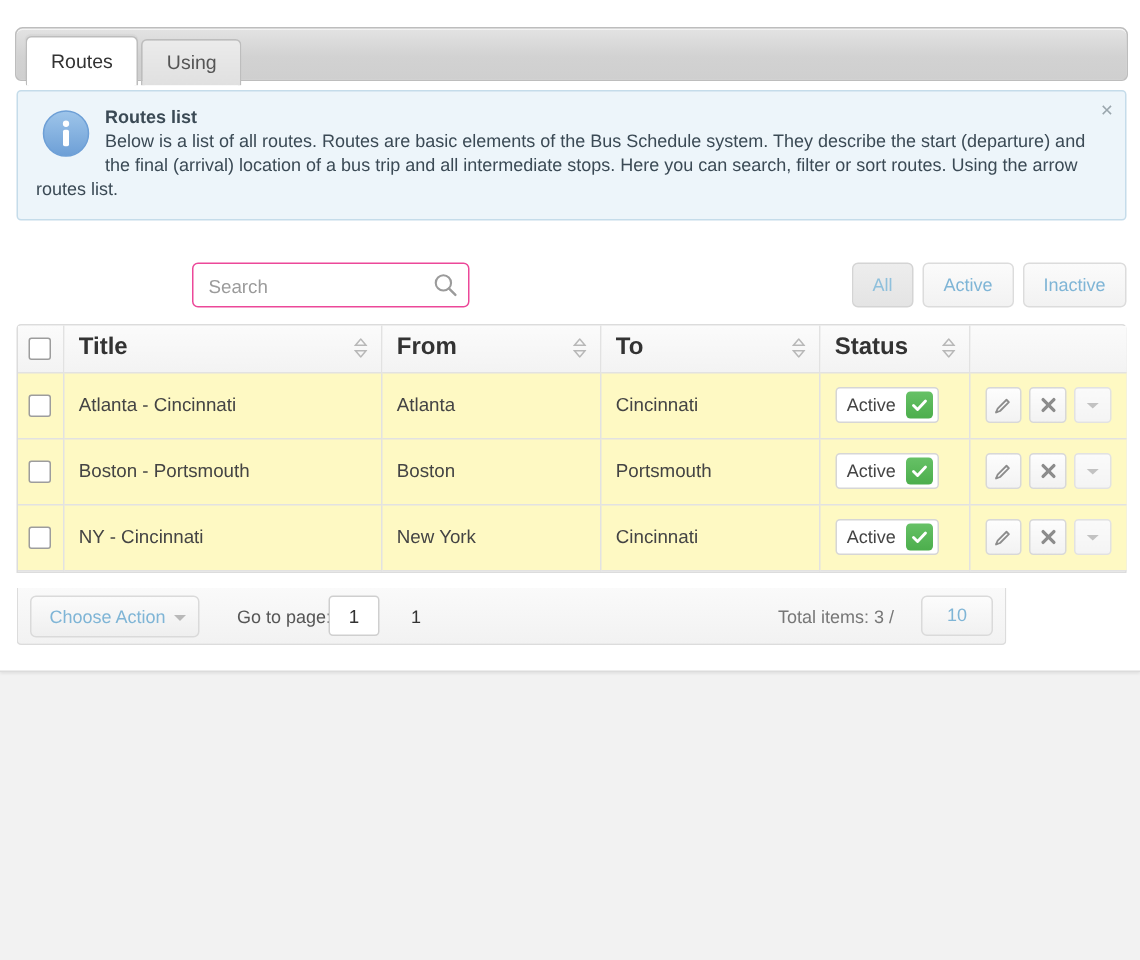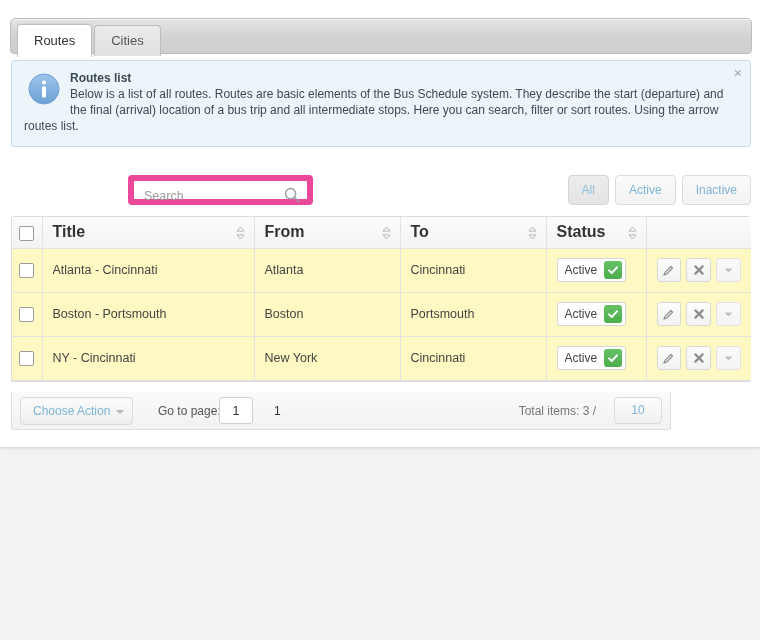--- a/index.html
+++ b/index.html
@@ -36,21 +36,21 @@
     border: 1px solid #bdbdbd;
     border-radius: 5px 5px 4px 4px;
     box-sizing: border-box;
     box-shadow: inset 0 1px 0 rgba(255,255,255,0.6);
   }
   .tabs {
     position: absolute;
     left: 6px;
     top: 5px;
     display: flex;
-    align-items: center;
+    align-items: flex-end;
   }
   .tab {
     height: 31px;
     line-height: 30px;
     padding: 0 16px;
     font-size: 13px;
     color: #555;
     border: 1px solid #bdbdbd;
     border-bottom: none;
     border-radius: 4px 4px 0 0;
@@ -146,21 +146,21 @@
     min-width: 107px;
     text-align: center;
   }
   .search-box {
     position: absolute;
     left: 117px;
     top: 0;
     width: 185px;
     height: 30px;
     background: #fff;
-    border: 6px solid #ec4899;
+    border: 1px solid #ec4899;
     border-radius: 4px;
     box-sizing: border-box;
   }
   .search-input {
     border: none;
     outline: none;
     background: transparent;
     height: 28px;
     line-height: 28px;
     width: 145px;
@@ -414,21 +414,21 @@
 <body>
 
 <div class="page-wrap">
 
   <div class="tabbar">
     <div class="tabs">
       <div class="tab active">
         <span>Routes</span>
       </div>
       <div class="tab">
-        <span>Cities</span>
+        <span>Using</span>
       </div>
     </div>
   </div>
 
   <div class="info-panel">
     <div class="info-close">×</div>
     <div class="info-icon">
       <svg width="32" height="32" viewBox="0 0 32 32">
         <defs>
           <linearGradient id="infoG" x1="0" y1="0" x2="0" y2="1">

